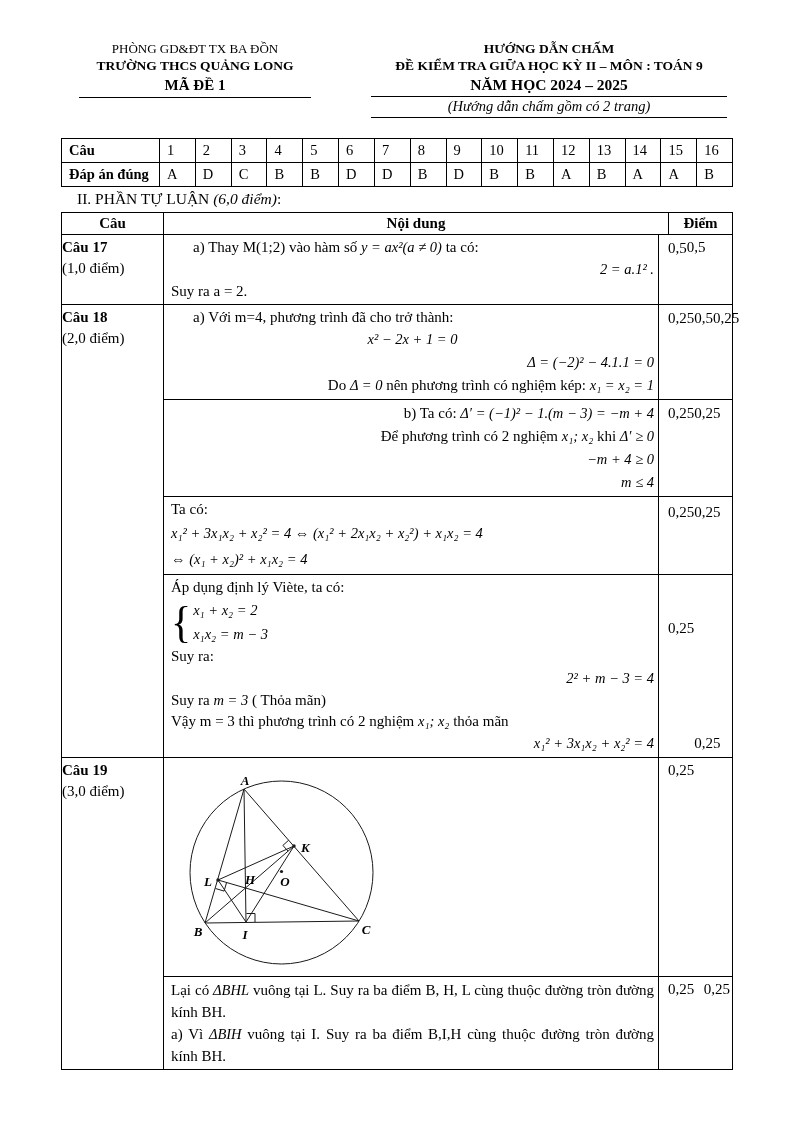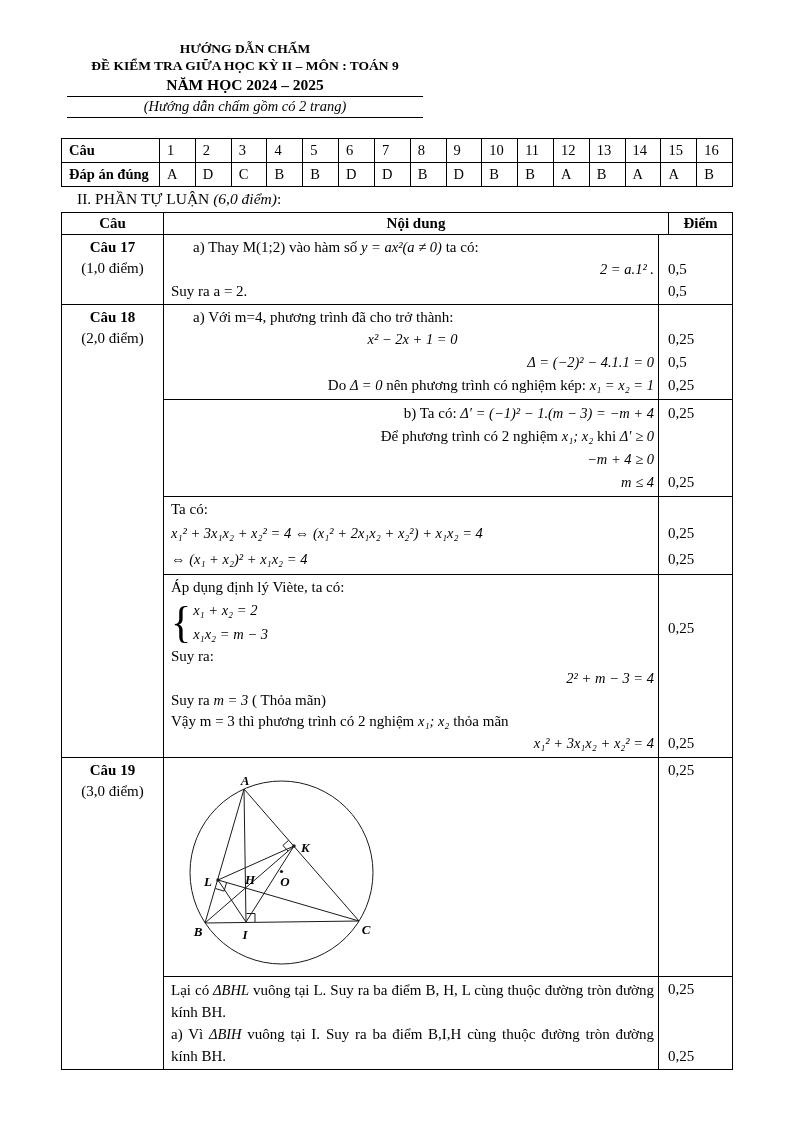--- a/index.html
+++ b/index.html
@@ -28,28 +28,28 @@
   table.mc td{border:1.3px solid #000;font-size:14.5px;padding:1px 0 1px 7px;height:21px;overflow:hidden;}
   table.mc td.lbl{font-weight:bold;width:90px;}
   
   .t2{border:1.3px solid #000;margin-top:3px;font-size:15px;}
   .t2head{display:flex;border-bottom:1.3px solid #000;font-weight:bold;text-align:center;}
   .t2head .hc1{width:101px;border-right:1.3px solid #000;line-height:21px;}
   .t2head .hc2{flex:1;border-right:1.3px solid #000;line-height:21px;}
   .t2head .hc3{width:63px;line-height:21px;}
   .bigrow{display:flex;border-bottom:1.3px solid #000;}
   .bigrow:last-child{border-bottom:none;}
-  .c1{width:101px;border-right:1.3px solid #000;text-align:center;padding-top:2px;flex:0 0 auto;}
+  .c1{width:101px;border-right:1.3px solid #000;padding-top:2px;flex:0 0 auto;}
   .c1 .cb{font-weight:bold;line-height:21px;}
   .c1 .cs{line-height:21px;}
   .subwrap{flex:1;display:flex;flex-direction:column;min-width:0;}
   .sub{display:flex;border-bottom:1.3px solid #000;flex:0 0 auto;}
   .sub:last-child{border-bottom:none;}
   .cont{flex:1;padding:2px 4px 2px 7px;min-width:0;border-right:1.3px solid #000;}
-  .pts{width:62px;padding:2px 2px 2px 9px;display:flex;flex-direction:column;flex:0 0 auto;}
+  .pts{width:62px;padding:2px 2px 2px 9px;display:flex;flex:0 0 auto;}
   .ln{line-height:21px;}
   .ln23{line-height:23px;text-align:right;}
   .ln26{line-height:26px;}
   .ctr{text-align:center;}
   .math{font-style:italic;font-size:14.5px;}
   .ind{padding-left:22px;}
   .sp21{height:21px;}
   .sp23{height:23px;}
   .p21{line-height:21px;}
   .p23{line-height:23px;}
@@ -59,20 +59,26 @@
   .syslines .ln24{line-height:24px;}
   .just{text-align:justify;line-height:22px;}
   .figwrap{padding:2px 0 2px 0;}
 </style>
 </head>
 <body>
 
 <div class="page">
 
   <div class="hdr">
+    <div class="hdr-left">
+      <div class="h-l1">PHÒNG GD&amp;ĐT TX BA ĐỒN</div>
+      <div class="h-l2">TRƯỜNG THCS QUẢNG LONG</div>
+      <div class="h-l3">MÃ ĐỀ 1</div>
+      <div class="h-rule"></div>
+    </div>
     <div class="hdr-right">
       <div class="h-r1">HƯỚNG DẪN CHẤM</div>
       <div class="h-r2">ĐỀ KIỂM TRA GIỮA HỌC KỲ II – MÔN : TOÁN 9</div>
       <div class="h-r3">NĂM HỌC 2024 – 2025</div>
       <div class="h-r4">(Hướng dẫn chấm gồm có 2 trang)</div>
     </div>
   </div>
 
 
   <table class="mc">

